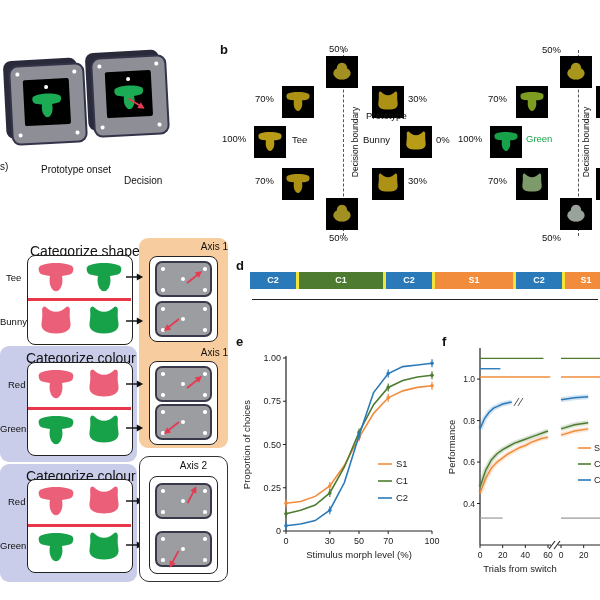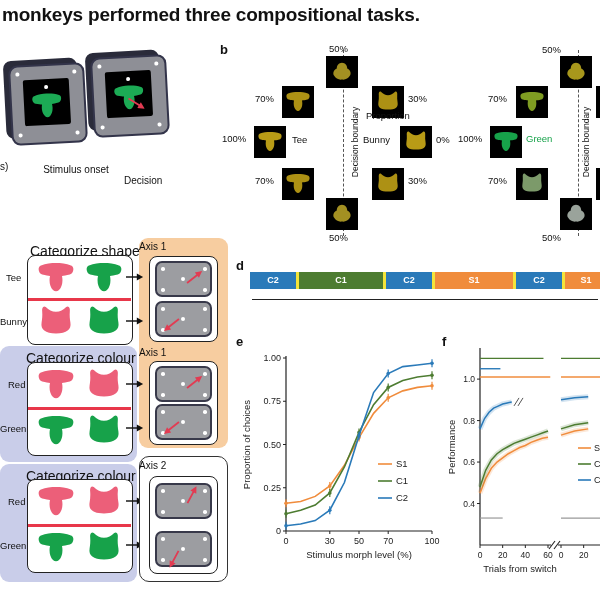--- a/index.html
+++ b/index.html
@@ -24,21 +24,21 @@
   .stim{position:absolute;width:32px;height:32px;background:#000;display:flex;align-items:center;justify-content:center}
   .stim svg{width:24px;height:24px}
   .dashline{position:absolute;width:0;border-left:1.5px dashed #555}
   
   .group-bg{position:absolute;border-radius:9px}
   .shape-box{position:absolute;background:#fff;border:1.5px solid #222;border-radius:8px}
   .cshape{position:absolute;width:36px;height:36px}
   .red-div{position:absolute;height:3px}
   .axis-inner{position:absolute;background:#fff;border:1.5px solid #222;border-radius:8px}
   .axis-outline{position:absolute;background:#fff;border:1.5px solid #333;border-radius:10px}
-  .axis-lbl{position:absolute;font-size:10px;text-align:left}
+  .axis-lbl{position:absolute;font-size:10px;text-align:right}
   .hdr{position:absolute;font-size:14px}
   .mini-screen{position:absolute;width:57px;height:36px;background:#9c9da1;border:2px solid #38394a;border-radius:7px}
   .cdot{position:absolute;left:24px;top:14px;width:4px;height:4px;background:#fff;border-radius:50%}
   .rarrwrap{position:absolute;left:26px;top:13px;width:24px;height:10px;transform-origin:0 5px}
   .rarr{width:24px;height:10px}
   .rarr line{stroke:#e23b52;stroke-width:2.2}
   .rarr polygon{fill:#e23b52}
   .barr{position:absolute;width:18px;height:10px}
   .barr line{stroke:#111;stroke-width:1.6}
   .barr polygon{fill:#111}
@@ -54,21 +54,20 @@
 <div id="page">
 
   <svg width="0" height="0" style="position:absolute">
     <defs>
       <path id="p-tee" d="M -25,-21 C -31,-19 -30,-8 -23,-6 C -17,-4.5 -13,-4 -10,-3.5 C -12,6 -10,15 -5,20 C -2,23 2,23 5,20 C 10,15 12,6 10,-3.5 C 13,-4 17,-4.5 23,-6 C 30,-8 31,-19 25,-21 C 17,-24 8,-25 0,-25 C -8,-25 -17,-24 -25,-21 Z"></path>
       <path id="p-bunny" d="M -17,-25 C -21,-28 -24,-24 -23,-17 C -22.5,-11 -23,-5 -24,1 C -26,13 -18,19 0,19 C 18,19 26,13 24,1 C 23,-5 22.5,-11 23,-17 C 24,-24 21,-28 17,-25 C 12,-20 7,-17 0,-17 C -7,-17 -12,-20 -17,-25 Z"></path>
       <path id="p-morph" d="M 0,-23 C 8,-23 13,-16 13,-9 C 20,-6 24,2 20,9 C 16,17 8,20 0,19 C -8,20 -16,17 -20,9 C -24,2 -20,-6 -13,-9 C -13,-16 -8,-23 0,-23 Z"></path>
     </defs>
   </svg>
 
-  <div id="title">monkeys performed three compositional tasks.</div>
 
   <div class="monitor" style="left:10px;top:64px">
     <span class="mdot" style="left:5px;top:5px"></span>
     <span class="mdot" style="left:62px;top:5px"></span>
     <span class="mdot" style="left:5px;top:66px"></span>
     <span class="mdot" style="left:62px;top:66px"></span>
     <div class="mscreen">
       <span class="fixdot" style="left:21px;top:6px"></span>
       <svg class="mshape" style="left:8px;top:12px" viewBox="-30 -30 60 60">
           <use href="#p-tee" fill="#1cab55"></use>
@@ -85,21 +84,21 @@
       <svg class="mshape" style="left:8px;top:12px" viewBox="-30 -30 60 60">
           <use href="#p-tee" fill="#1cab55"></use>
         </svg>
       <span class="rarrwrap" style="left:23px;top:18px;transform:rotate(35deg)"><svg class="rarr" viewBox="0 0 26 12">
             <line x1="1" y1="6" x2="17" y2="6"></line>
             <polygon points="16,2 24,6 16,10"></polygon>
           </svg></span>
     </div>
   </div>
   <span class="cap" style="left:0;top:161px">s)</span>
-  <span class="cap" style="left:34px;top:164px;width:84px;text-align:center">Stimulus onset</span>
+  <span class="cap" style="left:34px;top:164px;width:84px;text-align:center">Prototype onset</span>
   <span class="cap" style="left:124px;top:175px">Decision</span>
 
   <span class="panel-letter" style="left:220px;top:42px">b</span>
 
   <div class="dashline" style="left:343px;top:50px;height:186px"></div>
   <span class="vtext" style="left:310px;top:137px">Decision boundary</span>
 
   <div class="stim" style="left:326px;top:56px">
       <svg viewBox="-30 -30 60 60">
         <use href="#p-morph" fill="#a39022"></use>
@@ -141,21 +140,21 @@
       </svg>
     </div>
 
   <span class="lbl" style="left:329px;top:43px">50%</span>
   <span class="lbl" style="left:255px;top:93px">70%</span>
   <span class="lbl" style="left:222px;top:133px">100%</span>
   <span class="lbl" style="left:292px;top:134px">Tee</span>
   <span class="lbl" style="left:255px;top:175px">70%</span>
   <span class="lbl" style="left:329px;top:232px">50%</span>
   <span class="lbl" style="left:408px;top:93px">30%</span>
-  <span class="lbl" style="left:366px;top:110px">Proportion</span>
+  <span class="lbl" style="left:366px;top:110px">Prototype</span>
   <span class="lbl" style="left:363px;top:134px">Bunny</span>
   <span class="lbl" style="left:436px;top:134px">0%</span>
   <span class="lbl" style="left:408px;top:175px">30%</span>
 
   <div class="dashline" style="left:578px;top:50px;height:186px"></div>
   <span class="vtext" style="left:541px;top:137px">Decision boundary</span>
 
   <div class="stim" style="left:560px;top:56px">
       <svg viewBox="-30 -30 60 60">
         <use href="#p-morph" fill="#a8971c"></use>

